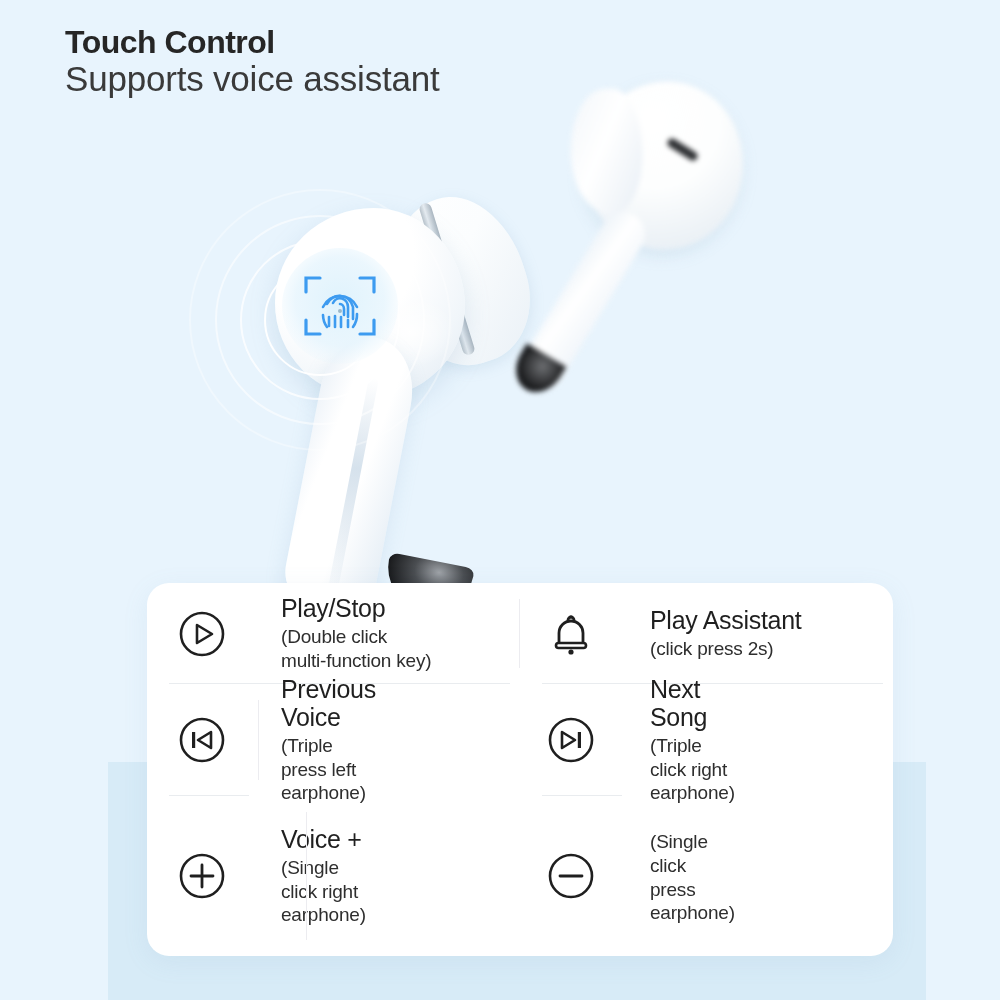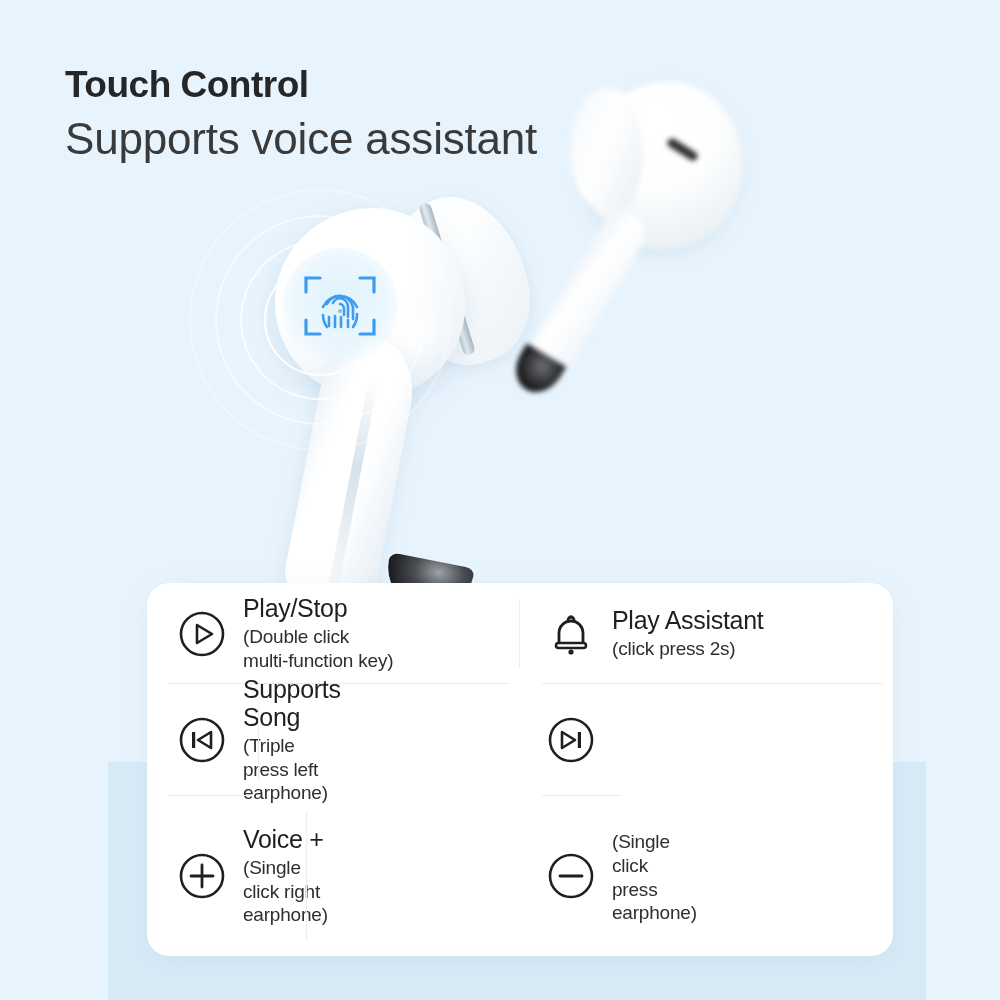--- a/index.html
+++ b/index.html
@@ -8,26 +8,26 @@
   body {
     font-family:"Liberation Sans", sans-serif;
     background:#e8f4fd;
     position:relative;
     overflow:hidden;
   }
 
   
   .headings { position:absolute; left:65px; top:26px; z-index:40; }
   .title {
-    font-size:37px; font-weight:bold; color:#262626;
-    letter-spacing:-0.5px; line-height:1.05;margin-top:40px;
+    font-size:32px; font-weight:bold; color:#262626;
+    letter-spacing:-0.5px; line-height:1.05;
   }
   .subtitle {
-    font-size:44px; font-weight:normal; color:#3a3a3a;
-    letter-spacing:-0.2px; margin-top:10px; line-height:1.1;
+    font-size:35px; font-weight:normal; color:#3a3a3a;
+    letter-spacing:-0.2px; line-height:1.1;
   }
 
   
   .back-panel {
     position:absolute; left:108px; top:762px;
     width:818px; height:238px;
     background:#d7ebf7;
     z-index:5;
   }
 
@@ -167,20 +167,21 @@
     z-index:20;
     box-shadow:0 6px 26px rgba(120,160,190,0.10);
     display:grid;
     grid-template-columns:1fr 1fr;
     grid-template-rows:1fr 1fr 1fr;
   }
   .cell {
     display:flex; align-items:center;
     padding:0 14px 0 26px;
     position:relative;
+    gap:38px;
   }
   .cell.col-right { padding-left:22px; }
   
   .cell.r0.col-left, .cell.r1.col-left { }
   .cell.r0.col-left::after, .cell.r1.col-left::after,
   .cell.r0.col-right::after, .cell.r1.col-right::after {
     content:""; position:absolute; left:22px; right:10px; bottom:0;
     height:1px; background:#e9ecef;
   }
   .cell.col-left::before {
@@ -301,33 +302,37 @@
 
   <div class="cell r1 col-left">
     <div class="cell-icon">
       <svg width="50" height="50" viewBox="0 0 50 50">
         <circle cx="25" cy="25" r="21" fill="none" stroke="#1f1f1f" stroke-width="2.6"></circle>
         <rect x="15" y="17" width="3.2" height="16" fill="#1f1f1f"></rect>
         <path d="M34 17 L21 25 L34 33 Z" fill="none" stroke="#1f1f1f" stroke-width="2.6" stroke-linejoin="round"></path>
       </svg>
     </div>
     <div class="cell-text">
-      <div class="cell-title">Supports Song</div>
+      <div class="cell-title">Previous Voice</div>
       <div class="cell-sub">(Triple press left earphone)</div>
     </div>
   </div>
 
   <div class="cell r1 col-right">
     <div class="cell-icon">
       <svg width="50" height="50" viewBox="0 0 50 50">
         <circle cx="25" cy="25" r="21" fill="none" stroke="#1f1f1f" stroke-width="2.6"></circle>
         <path d="M16 17 L29 25 L16 33 Z" fill="none" stroke="#1f1f1f" stroke-width="2.6" stroke-linejoin="round"></path>
         <rect x="31.8" y="17" width="3.2" height="16" fill="#1f1f1f"></rect>
       </svg>
     </div>
+    <div class="cell-text">
+      <div class="cell-title">Next Song</div>
+      <div class="cell-sub">(Triple click right earphone)</div>
+    </div>
   </div>
 
   <div class="cell r2 col-left">
     <div class="cell-icon">
       <svg width="50" height="50" viewBox="0 0 50 50">
         <circle cx="25" cy="25" r="21" fill="none" stroke="#1f1f1f" stroke-width="2.6"></circle>
         <path d="M25 14 V36 M14 25 H36" stroke="#1f1f1f" stroke-width="2.8" stroke-linecap="round"></path>
       </svg>
     </div>
     <div class="cell-text">

